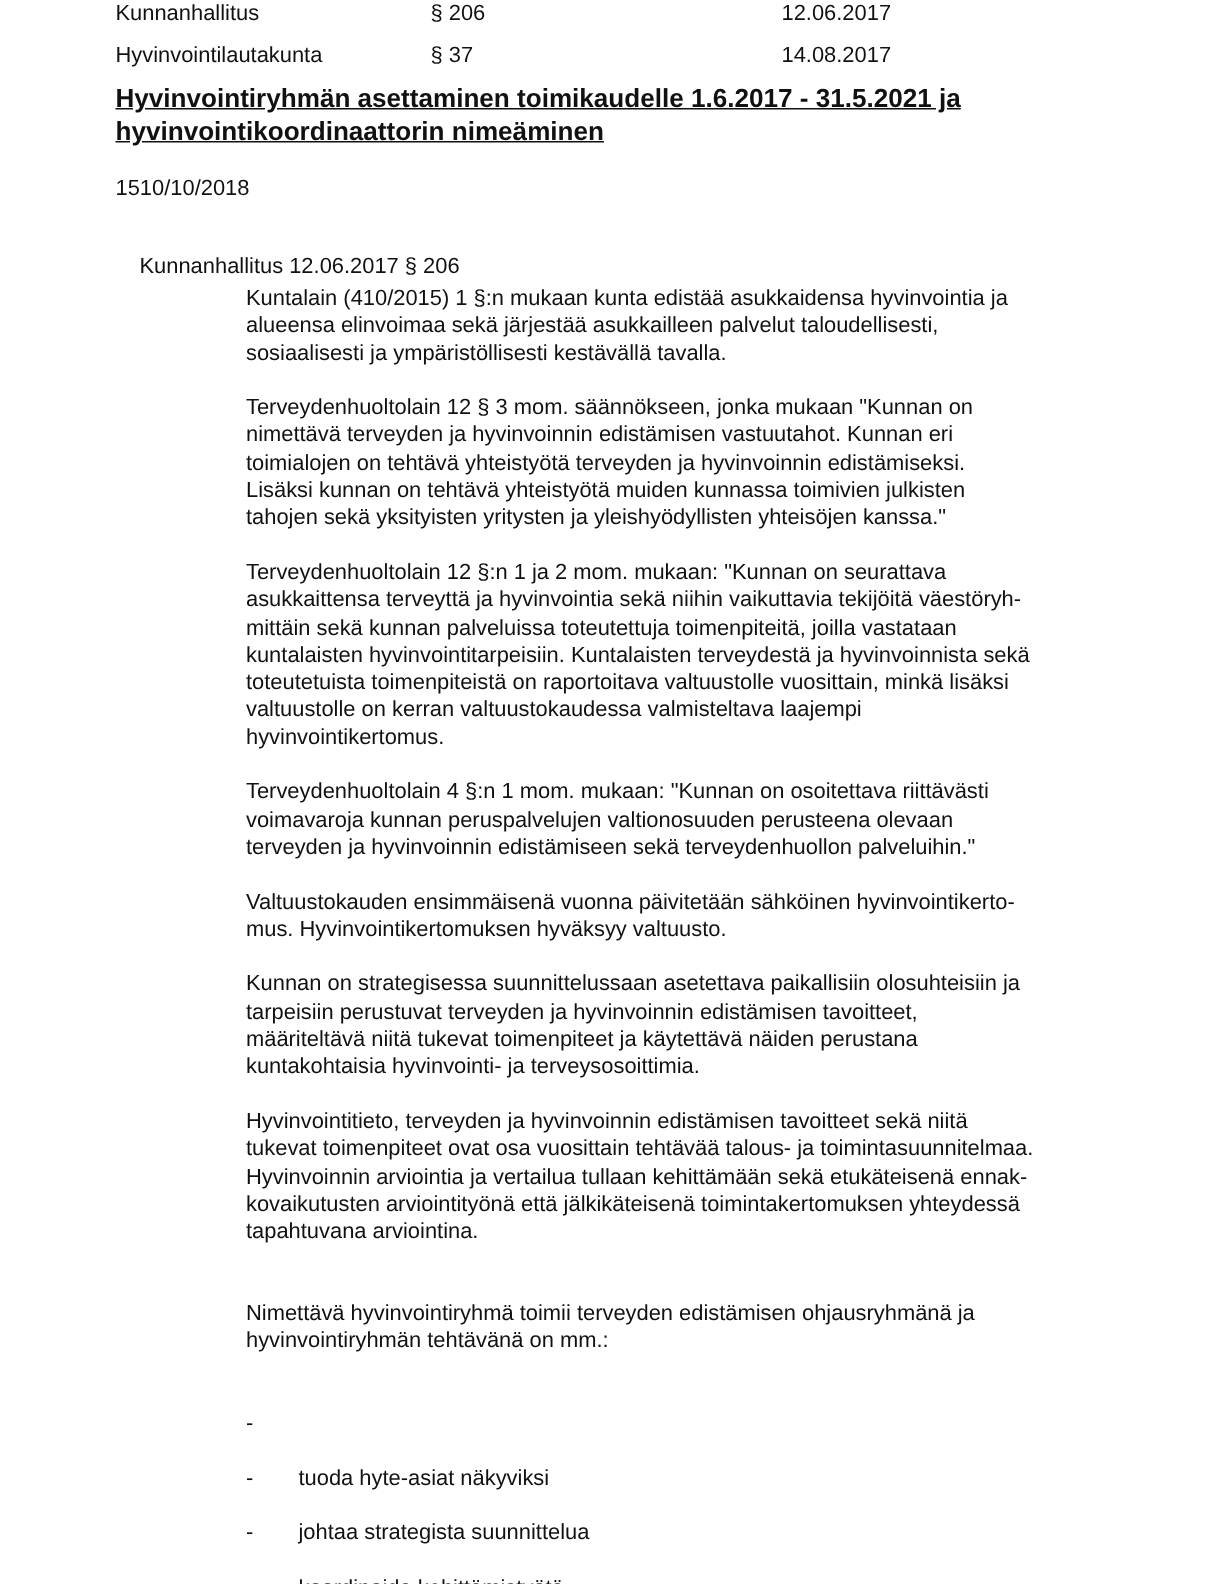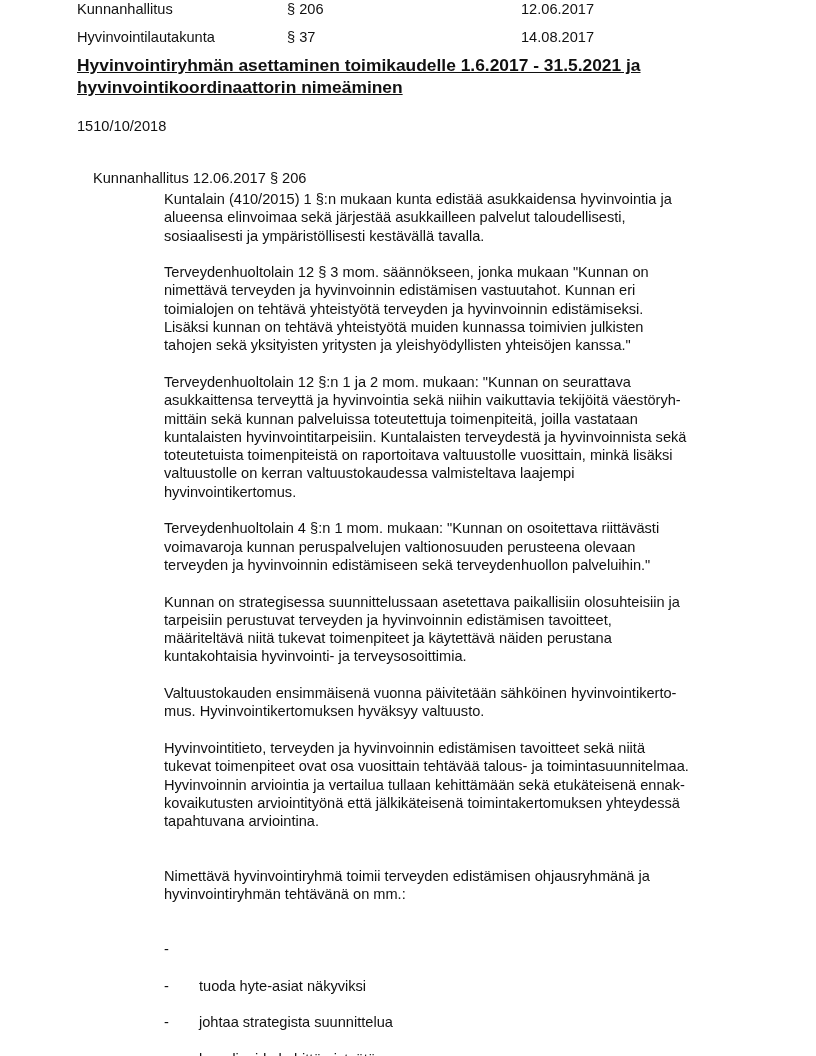--- a/index.html
+++ b/index.html
@@ -110,26 +110,26 @@
   <p class="para">Terveydenhuoltolain 12 §:n 1 ja 2 mom. mukaan: "Kunnan on seurattava
 asukkaittensa terveyttä ja hyvinvointia sekä niihin vaikuttavia tekijöitä väestöryh-
 mittäin sekä kunnan palveluissa toteutettuja toimenpiteitä, joilla vastataan
 kuntalaisten hyvinvointitarpeisiin. Kuntalaisten terveydestä ja hyvinvoinnista sekä
 toteutetuista toimenpiteistä on raportoitava valtuustolle vuosittain, minkä lisäksi
 valtuustolle on kerran valtuustokaudessa valmisteltava laajempi
 hyvinvointikertomus.</p>
   <p class="para">Terveydenhuoltolain 4 §:n 1 mom. mukaan: "Kunnan on osoitettava riittävästi
 voimavaroja kunnan peruspalvelujen valtionosuuden perusteena olevaan
 terveyden ja hyvinvoinnin edistämiseen sekä terveydenhuollon palveluihin."</p>
+  <p class="para">Valtuustokauden ensimmäisenä vuonna päivitetään sähköinen hyvinvointikerto-
+mus. Hyvinvointikertomuksen hyväksyy valtuusto.</p>
   <p class="para">Kunnan on strategisessa suunnittelussaan asetettava paikallisiin olosuhteisiin ja
 tarpeisiin perustuvat terveyden ja hyvinvoinnin edistämisen tavoitteet,
 määriteltävä niitä tukevat toimenpiteet ja käytettävä näiden perustana
 kuntakohtaisia hyvinvointi- ja terveysosoittimia.</p>
-  <p class="para">Valtuustokauden ensimmäisenä vuonna päivitetään sähköinen hyvinvointikerto-
-mus. Hyvinvointikertomuksen hyväksyy valtuusto.</p>
   <p class="para">Hyvinvointitieto, terveyden ja hyvinvoinnin edistämisen tavoitteet sekä niitä
 tukevat toimenpiteet ovat osa vuosittain tehtävää talous- ja toimintasuunnitelmaa.
  Hyvinvoinnin arviointia ja vertailua tullaan kehittämään sekä etukäteisenä ennak-
 kovaikutusten arviointityönä että jälkikäteisenä toimintakertomuksen yhteydessä
 tapahtuvana arviointina.</p>
 
   <div class="para" style="margin-bottom:18.3px;">
     <div style="white-space:pre-line;">Nimettävä hyvinvointiryhmä toimii terveyden edistämisen ohjausryhmänä ja
 hyvinvointiryhmän tehtävänä on mm.:</div>
     <ul class="list">

